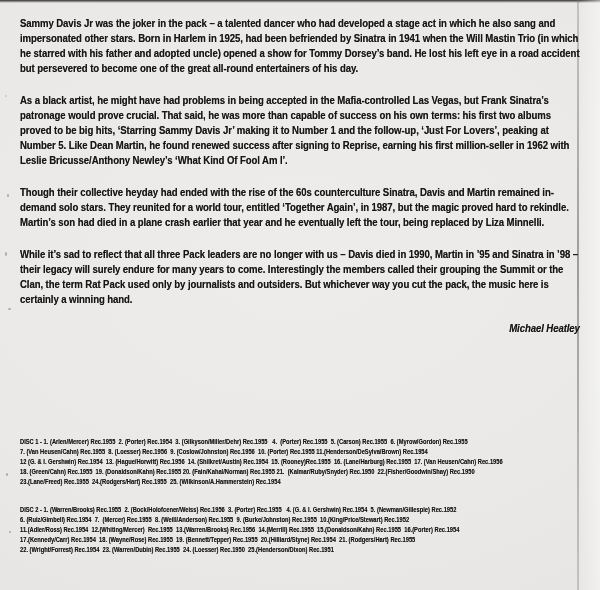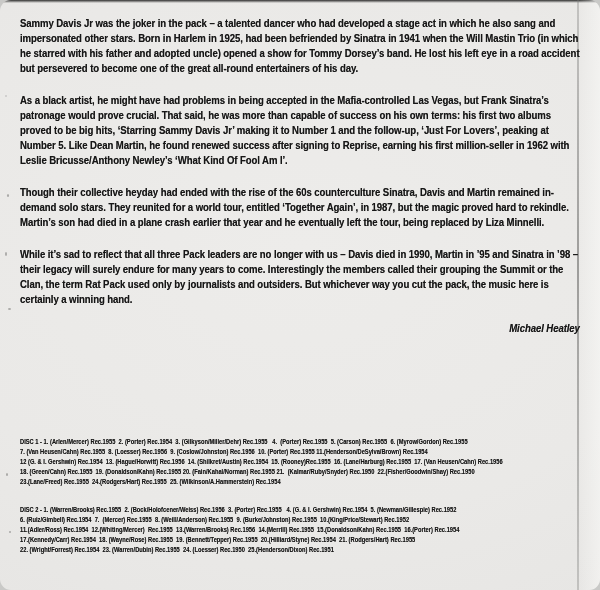--- a/index.html
+++ b/index.html
@@ -7,21 +7,20 @@
 
   .page {
     position: relative;
     width: 600px;
     height: 590px;
     overflow: hidden;
     background:
       radial-gradient(ellipse 700px 500px at 50% 42%, #edecea 0%, #eae9e7 55%, #e5e4e2 100%);
     font-family: "Liberation Sans", sans-serif;
     color: #161616;
-    border-radius: 11px;
   }
 
   
   .top-edge {
     position: absolute; top: 0; left: 0; width: 100%; height: 3px;
     background: linear-gradient(180deg, rgba(22,22,22,0.88), rgba(22,22,22,0));
   }
   .right-scan-line {
     position: absolute; top: 0; bottom: 0; right: 21px; width: 2px;
     background: linear-gradient(180deg, rgba(125,125,123,0.35), rgba(105,105,103,0.6) 45%, rgba(125,125,123,0.35));

